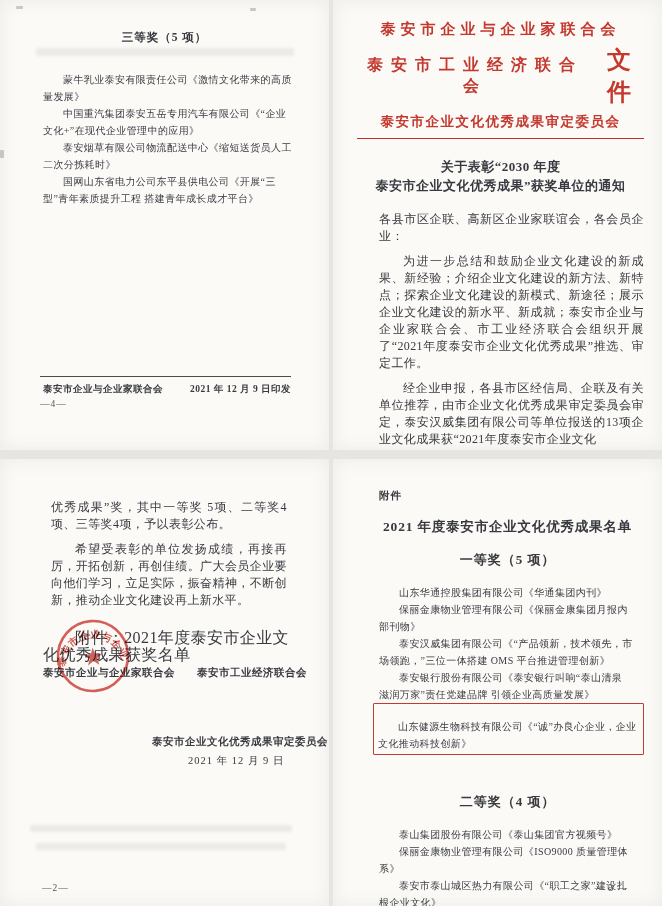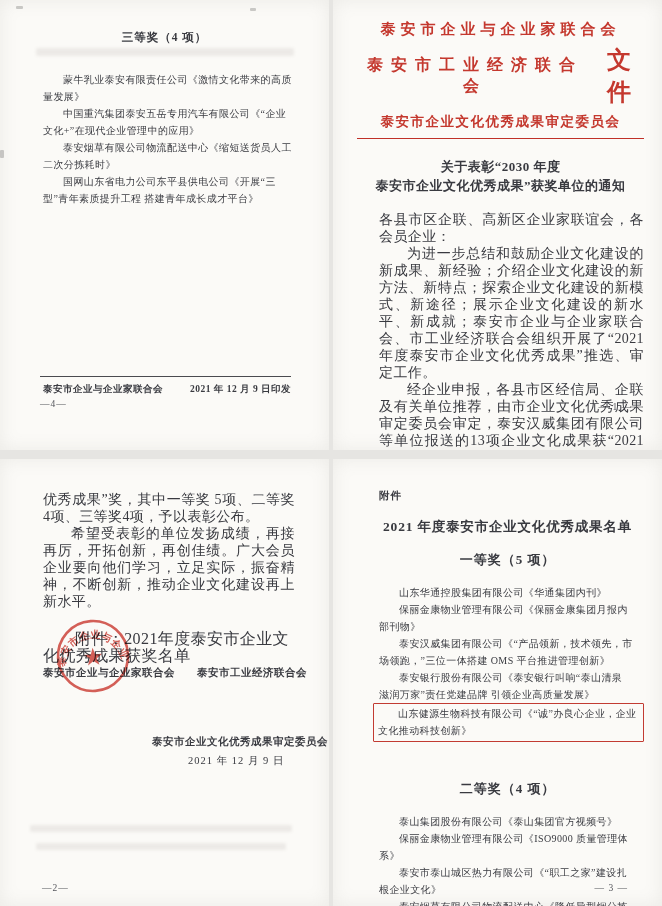--- a/index.html
+++ b/index.html
@@ -25,28 +25,28 @@
   
   .item{
     margin:0;
     font-size:10px;
     line-height:17px;
     text-indent:2em;
     letter-spacing:.4px;
   }
   .item.hl{
     border:1.5px solid #c23b32;
-    padding:1px 4px 2px 4px;
+    padding:14px 4px 2px 4px;
     margin-left:-6px;
     margin-right:-8px;
     border-radius:1px;
   }
   .body-p{
-    margin:0;
-    font-size:14px;
+    margin:8px;
+    font-size:12px;
     line-height:17px;
     text-indent:2em;
     letter-spacing:.4px;
     text-align:justify;
   }
   .no-indent{text-indent:0;}
   .pageno{
     position:absolute;
     font-size:9.5px;
     color:#55565c;
@@ -158,21 +158,21 @@
     position:absolute;background:#8e8e8c;opacity:.45;
     pointer-events:none;border-radius:1px;
   }
 </style>
 </head>
 <body>
 
 <div>
 
   <section class="page p4">
-    <h2 class="sec-title">三等奖（4 项）</h2>
+    <h2 class="sec-title">三等奖（5 项）</h2>
     <div class="ghost g1"></div>
     <div class="items">
         <p class="item">蒙牛乳业泰安有限责任公司《激情文化带来的高质量发展》</p>
         <p class="item">中国重汽集团泰安五岳专用汽车有限公司《“企业文化+”在现代企业管理中的应用》</p>
         <p class="item">泰安烟草有限公司物流配送中心《缩短送货员人工二次分拣耗时》</p>
         <p class="item">国网山东省电力公司东平县供电公司《开展“三型”青年素质提升工程 搭建青年成长成才平台》</p>
       </div>
     <div class="rule"></div>
     <div class="foot-row">
       <span>泰安市企业与企业家联合会</span>

